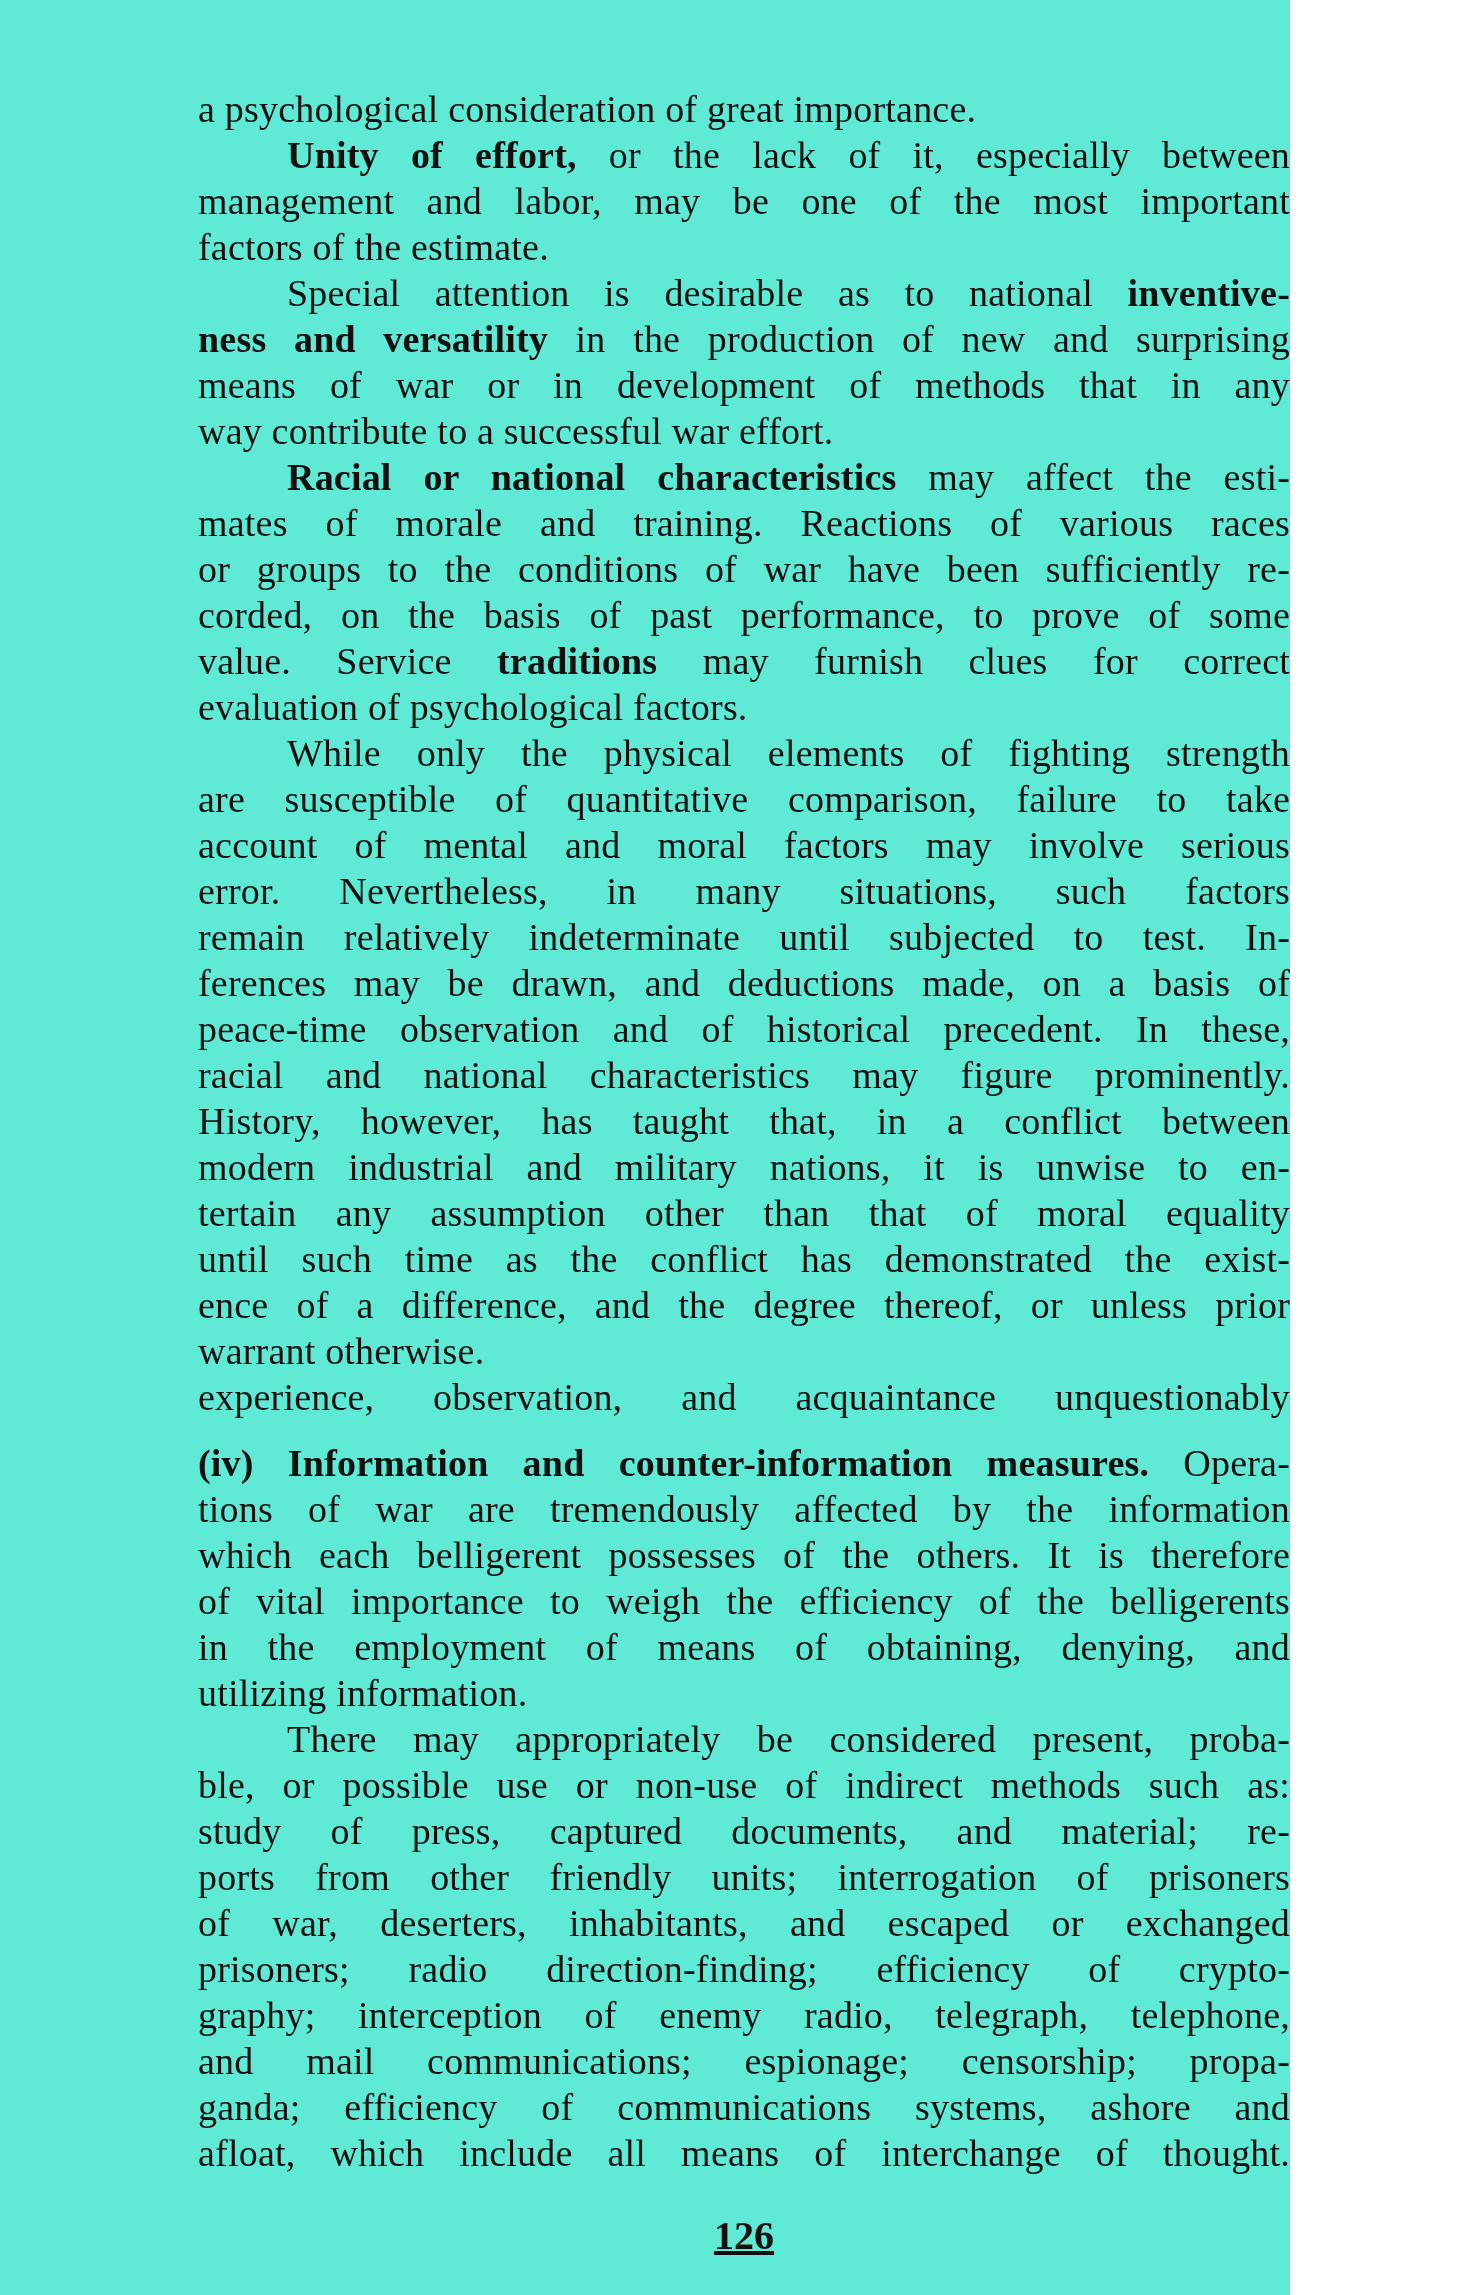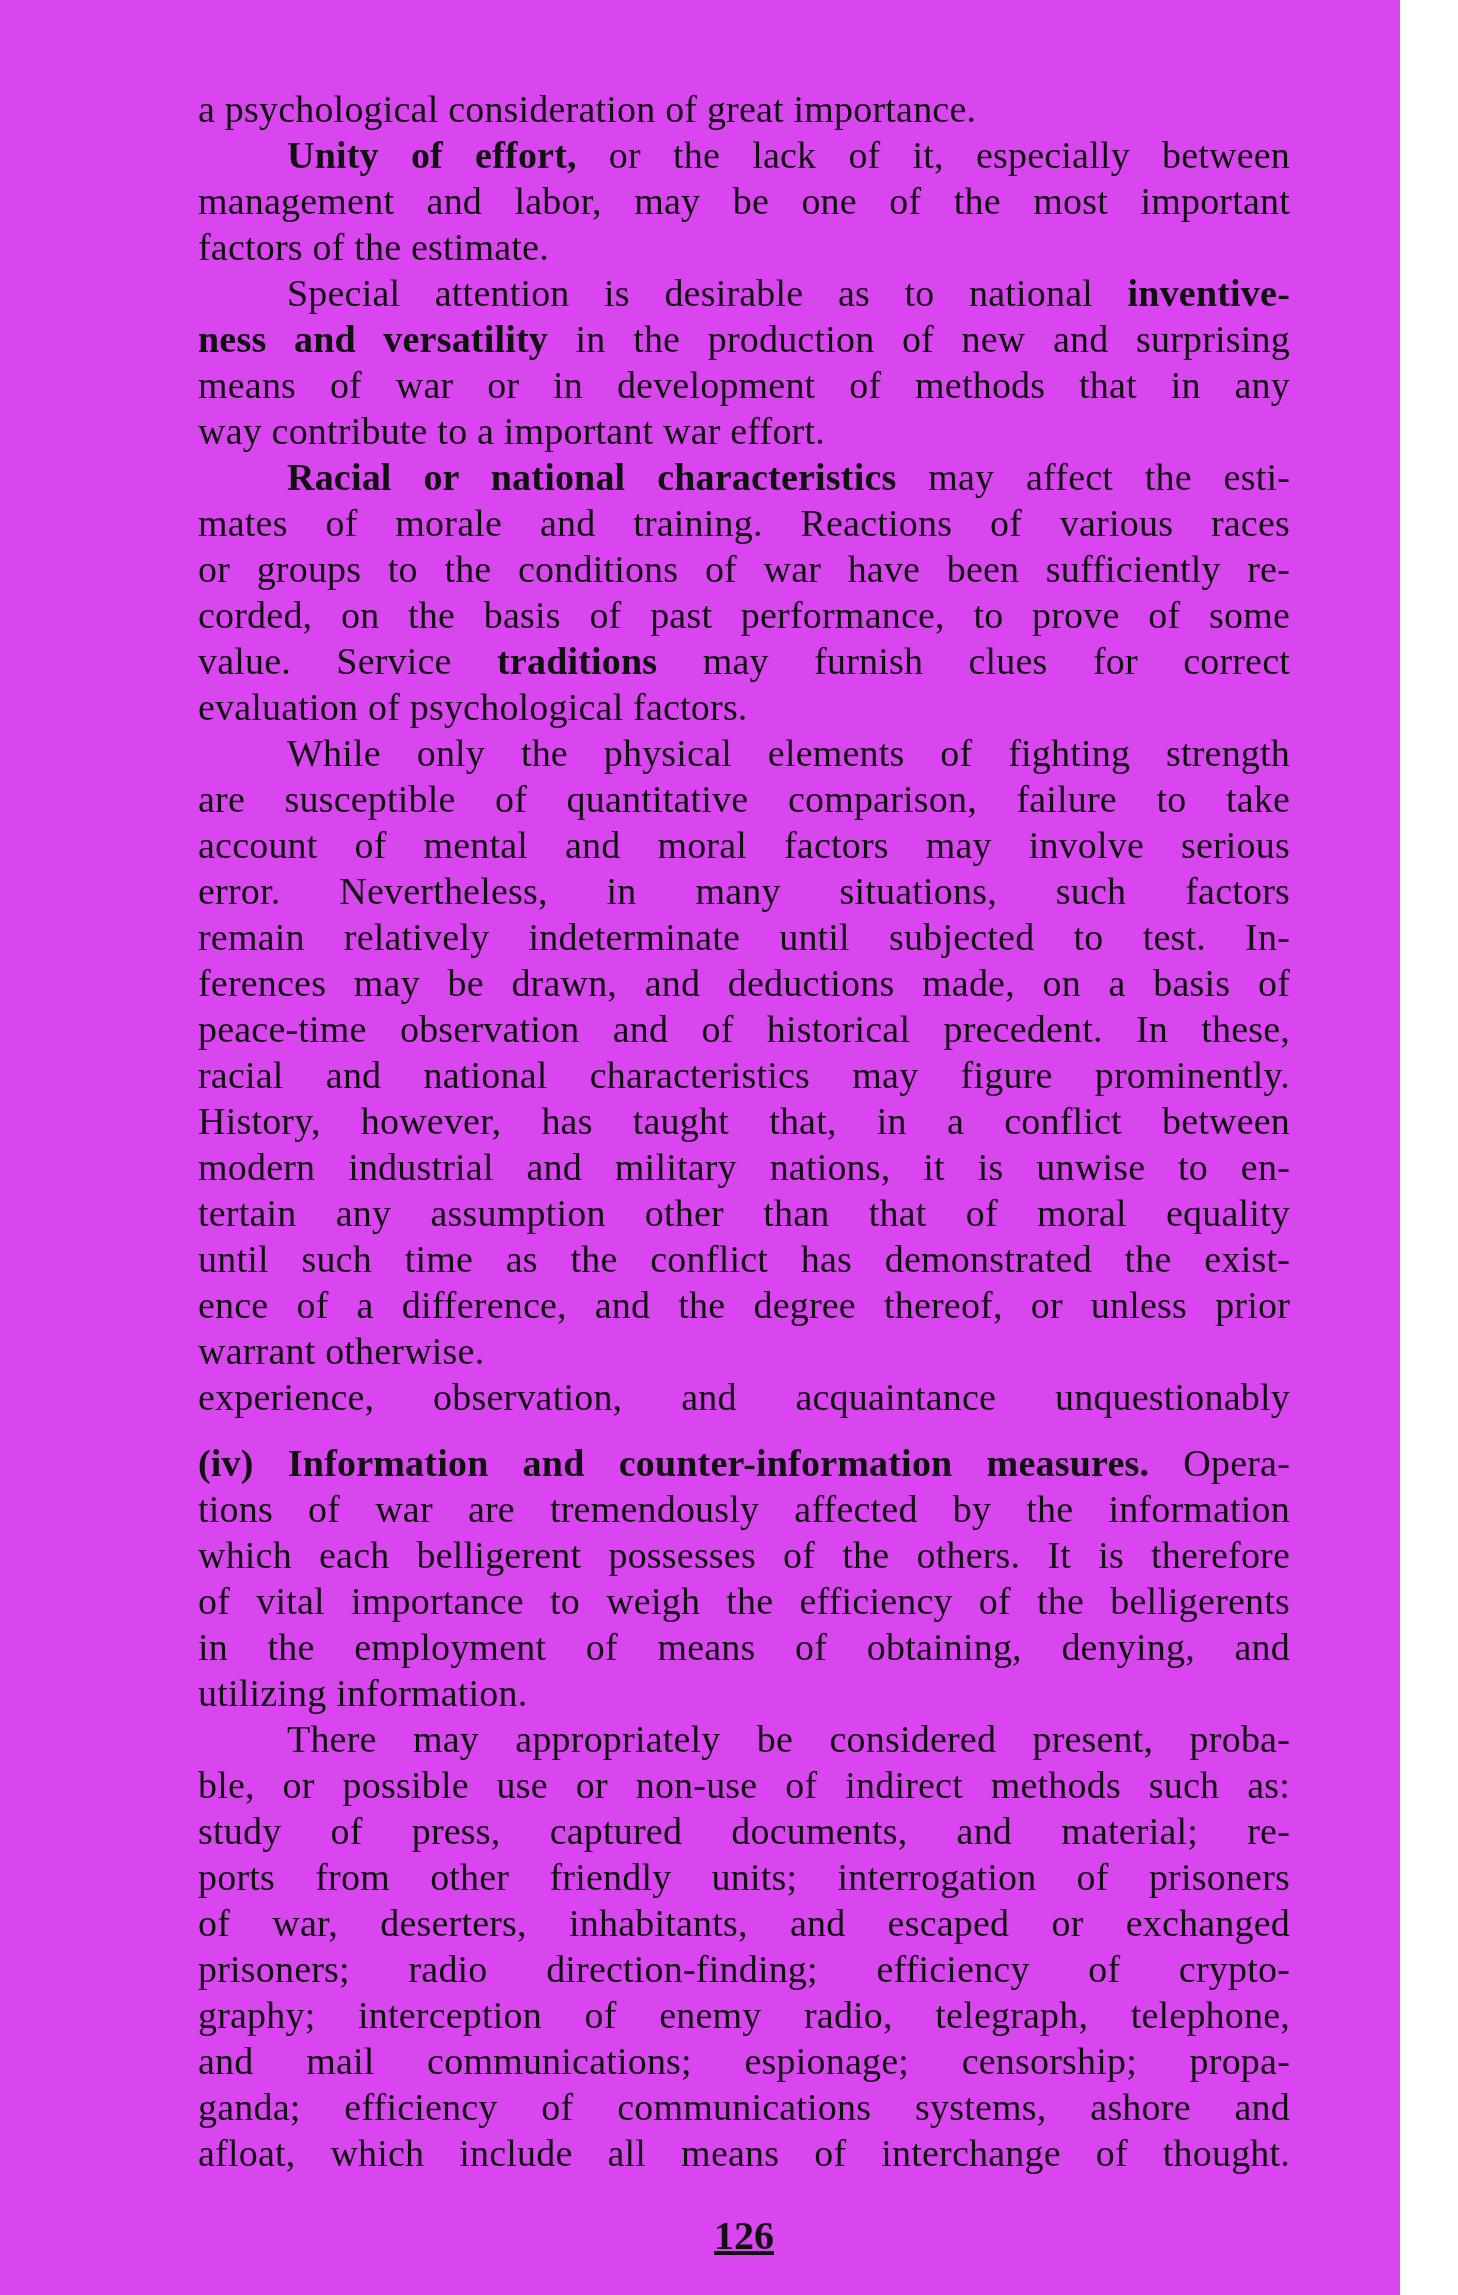--- a/index.html
+++ b/index.html
@@ -2,23 +2,23 @@
 <html><head>
 <meta charset="utf-8">
 <style>
   html, body {
     margin: 0;
     padding: 0;
     background: #ffffff;
   }
   .page {
     position: relative;
-    width: 1400px;
+    width: 1290px;
     height: 2295px;
-    background: #d946ef;
+    background: #5eead4;
     color: #101010;
     font-family: "Liberation Serif", "DejaVu Serif", serif;
     overflow: hidden;
   }
   .text-column {
     position: absolute;
     left: 198px;
     top: 86px;
     width: 1092px;
   }
@@ -67,21 +67,21 @@
         </div>
         <div class="para indent">
           <div class="line"><span class="b">Unity of effort,</span><span> or the lack of it, especially between</span></div>
           <div class="line"><span>management and labor, may be one of the most important</span></div>
           <div class="line last"><span>factors of the estimate.</span></div>
         </div>
         <div class="para indent">
           <div class="line"><span>Special attention is desirable as to national </span><span class="b">inventive-</span></div>
           <div class="line"><span class="b">ness and versatility</span><span> in the production of new and surprising</span></div>
           <div class="line"><span>means of war or in development of methods that in any</span></div>
-          <div class="line last"><span>way contribute to a important war effort.</span></div>
+          <div class="line last"><span>way contribute to a successful war effort.</span></div>
         </div>
         <div class="para indent">
           <div class="line"><span class="b">Racial or national characteristics</span><span> may affect the esti-</span></div>
           <div class="line"><span>mates of morale and training. Reactions of various races</span></div>
           <div class="line"><span>or groups to the conditions of war have been sufficiently re-</span></div>
           <div class="line"><span>corded, on the basis of past performance, to prove of some</span></div>
           <div class="line"><span>value. Service </span><span class="b">traditions</span><span> may furnish clues for correct</span></div>
           <div class="line last"><span>evaluation of psychological factors.</span></div>
         </div>
         <div class="para indent">

